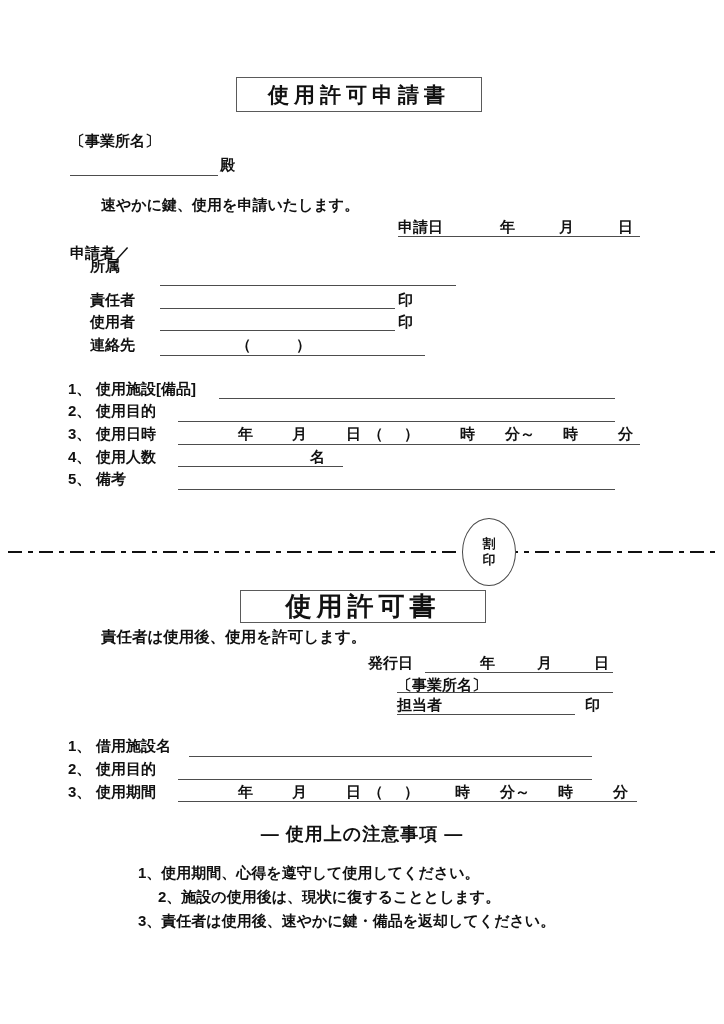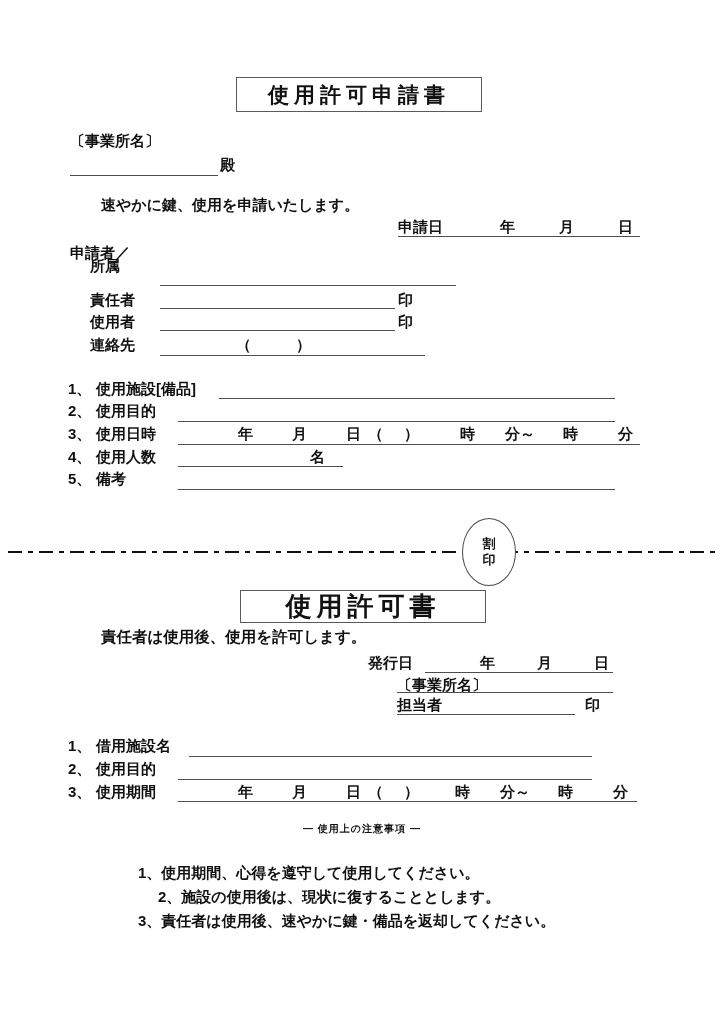--- a/index.html
+++ b/index.html
@@ -47,21 +47,21 @@
     position:absolute; left:462px; top:518px; width:52px; height:66px;
     border:1.3px solid #4a4a4a; border-radius:50%;
     background:#fff;
     display:flex; flex-direction:column; align-items:center; justify-content:center;
     font-size:13px; font-weight:700; line-height:1.25; color:#111;
     letter-spacing:0;
   }
 
   .notes-head {
     position:absolute; left:0; width:724px; top:822px;
-    text-align:center; font-size:10px; font-weight:700; letter-spacing:1px; color:#111;
+    text-align:center; font-size:18px; font-weight:700; letter-spacing:1px; color:#111;
   }
   .note { position:absolute; left:138px; font-size:15px; font-weight:700; white-space:nowrap; color:#111; }
 </style>
 </head>
 <body>
 
 <div class="page">
 
   <div class="title-box" id="title-1">使用許可申請書</div>
 

